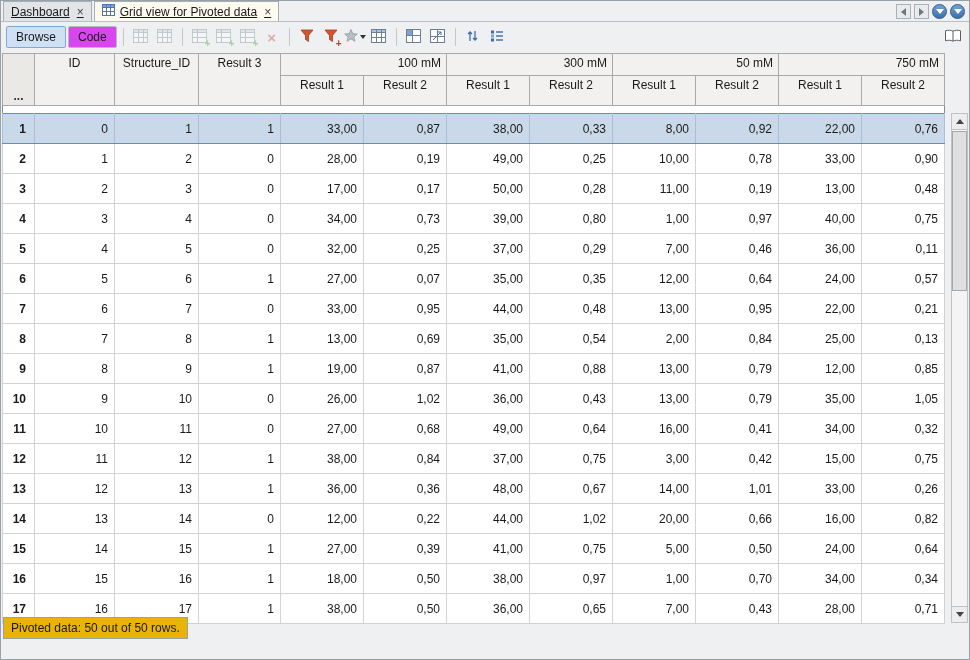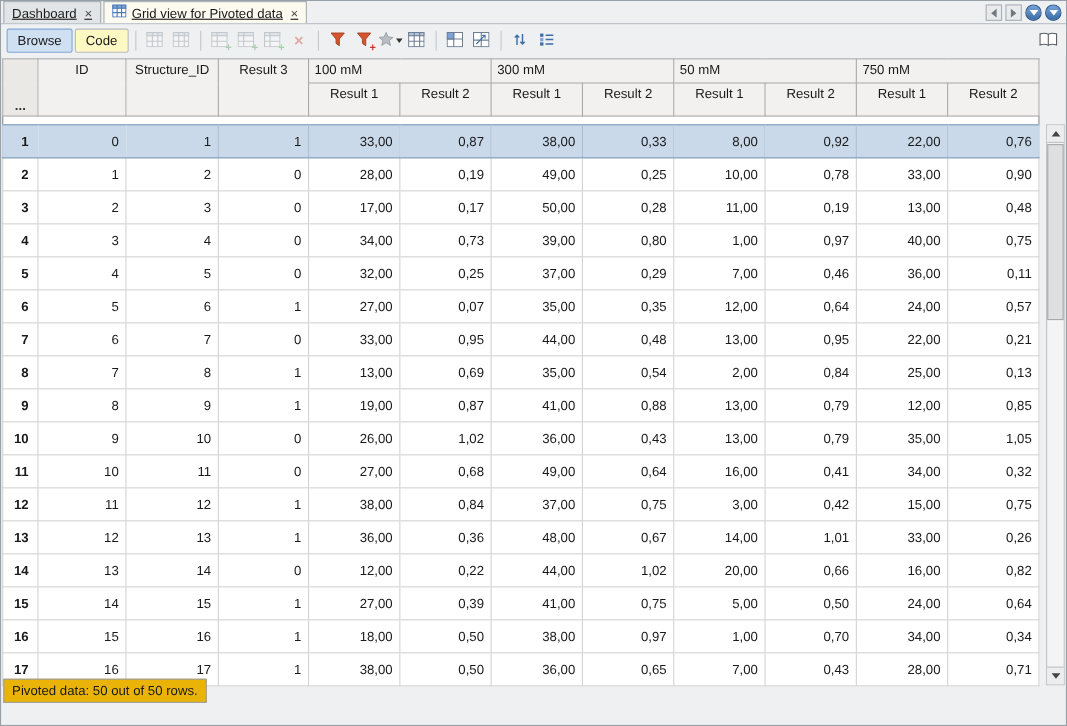--- a/index.html
+++ b/index.html
@@ -19,38 +19,38 @@
   .tab-close { color: #444; font-size: 12px; line-height: 1; margin-left: 2px; }
   .tab-controls { margin-left: auto; display: flex; align-items: center; gap: 3px; padding-right: 4px; padding-bottom: 2px; }
   .navbtn { width: 15px; height: 15px; border: 1px solid #aab0b6; background: #e8eaec; display: flex; align-items: center; justify-content: center; }
   .tri-l { width: 0; height: 0; border-top: 4px solid transparent; border-bottom: 4px solid transparent; border-right: 5px solid #707880; }
   .tri-r { width: 0; height: 0; border-top: 4px solid transparent; border-bottom: 4px solid transparent; border-left: 5px solid #707880; }
   .roundbtn { width: 15px; height: 15px; border-radius: 50%; background: linear-gradient(#74a3d8, #3c6ea8); border: 1px solid #2f5a8c; display: flex; align-items: center; justify-content: center; }
   .tri-d-w { width: 0; height: 0; border-left: 4px solid transparent; border-right: 4px solid transparent; border-top: 5px solid #fff; }
 
   
   .toolbar { position: absolute; top: 22px; left: 0; right: 0; height: 28px; display: flex; align-items: center; gap: 2px; padding: 0 5px; background: #eef0f1; }
-  .tgl { padding: 3px 9px; border: 1px solid #b6bac0; border-radius: 2px; background: #fef9c3; cursor: default; }
+  .tgl { padding: 3px 9px; border: 1px solid #b6bac0; border-radius: 2px; background: #d946ef; cursor: default; }
   .tgl.active { background: #cfe0f2; border-color: #7fa8d4; }
   .sep { width: 1px; height: 18px; background: #c3c7cc; margin: 0 4px; }
   .tbtn { position: relative; width: 22px; height: 22px; display: flex; align-items: center; justify-content: center; border-radius: 2px; }
   .tbtn.disabled { opacity: 0.38; }
   .ov { position: absolute; right: 0px; bottom: -1px; font-size: 10px; font-weight: bold; line-height: 1; }
   .ov.green { color: #3c9a3c; }
   .ov.red { color: #c43b2c; }
   .xglyph { color: #c43b2c; font-size: 15px; font-weight: bold; line-height: 1; }
   .caret-d { width: 0; height: 0; border-left: 3px solid transparent; border-right: 3px solid transparent; border-top: 4px solid #333; margin-left: 2px; }
   .flex-spacer { flex: 1; }
 
   
   table.grid { border-collapse: collapse; table-layout: fixed; position: absolute; top: 52px; left: 1px; background: #fff; border: 1px solid #868c92; }
   table.grid th, table.grid td { overflow: hidden; white-space: nowrap; }
   thead th { background: #f2f1ef; border: 1px solid #a9a9a9; font-weight: normal; text-align: center; vertical-align: top; padding: 2px 5px; }
   th.corner { vertical-align: bottom; background: #ebe9e6; font-weight: bold; color: #333; }
-  th.group { text-align: left; height: 22px; }
+  th.group { text-align: right; height: 22px; }
   th.sub { height: 30px; }
   tr.spacer td { height: 8px; background: #fff; border: none; }
   tbody td { height: 30px; border: 1px solid #d3d3d3; text-align: right; padding: 0 6px; background: #fff; }
   tbody td.rownum { font-weight: bold; padding-right: 8px; }
   tbody tr.selected td { background: #c9d9ea; border-top: 1px solid #6a8cb0; border-bottom: 1px solid #6a8cb0; border-left-color: #aabfd6; border-right-color: #aabfd6; }
 
   
   .vscroll { position: absolute; top: 112px; right: 1px; width: 17px; height: 510px; background: #f4f4f4; border: 1px solid #c2c2c2; }
   .sbtn { position: absolute; left: 0; width: 15px; height: 16px; background: #ebedef; display: flex; align-items: center; justify-content: center; }
   .sb-up { top: 0; border-bottom: 1px solid #c2c2c2; }

